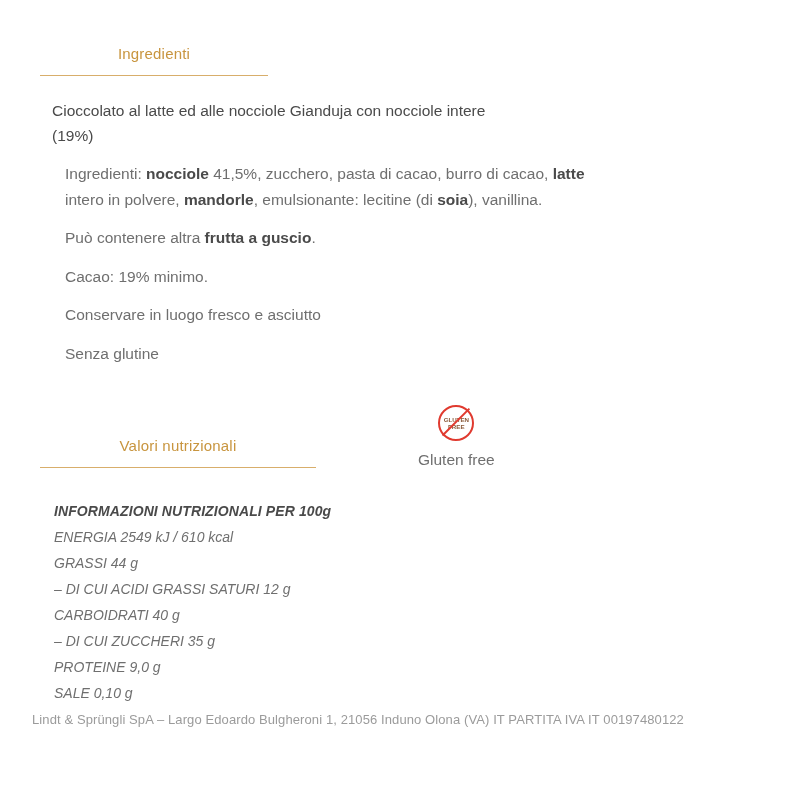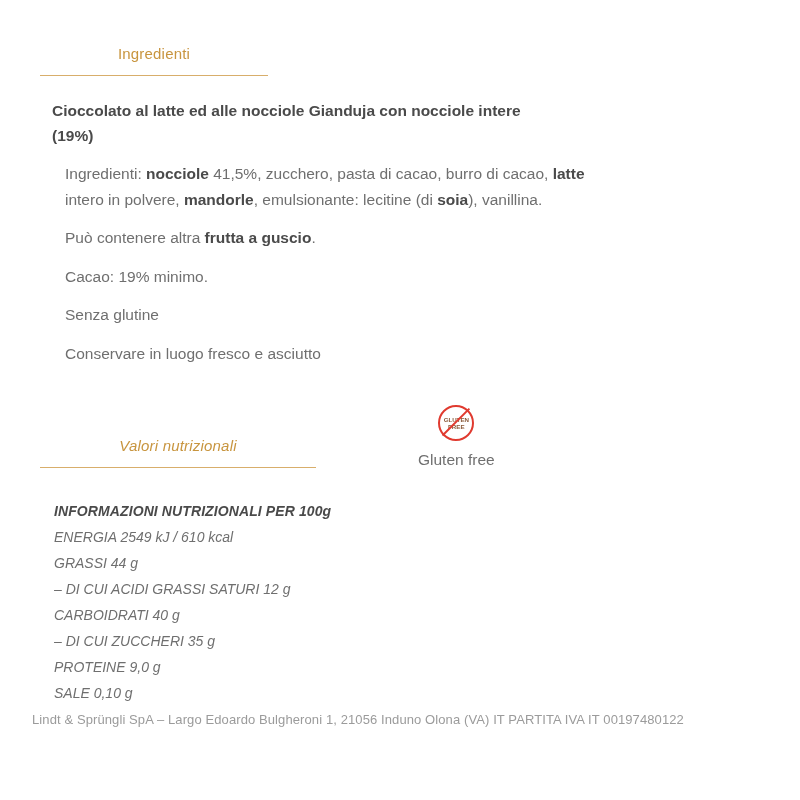--- a/index.html
+++ b/index.html
@@ -41,35 +41,34 @@
 
   #head-ingredienti {
     left: 40px;
     top: 45px;
     width: 228px;
   }
   #head-nutrizionali {
     left: 40px;
     top: 437px;
     width: 276px;
-    font-style: italic;
   }
 
   
   .ingredients {
     position: absolute;
     left: 52px;
     top: 98px;
     width: 560px;
     font-size: 15.5px;
     line-height: 25.5px;
     color: #6f6f6f;
   }
   .ingredients .lead {
-    font-weight: bold;
+    font-weight: normal;
     color: #4a4a4a;
     display: block;
     max-width: 470px;
     line-height: 25px;
   }
   .ingredients p {
     margin: 13px;
   }
   .ingredients b {
     color: #4a4a4a;
@@ -170,22 +169,22 @@
 
   <div class="ingredients">
     <span class="lead">Cioccolato al latte ed alle nocciole Gianduja con nocciole intere (19%)</span>
     <p>
       <span>Ingredienti: </span><b>nocciole</b><span> 41,5%, zucchero, pasta di cacao, burro di cacao, </span><b>latte</b><span> intero in polvere, </span><b>mandorle</b><span>, emulsionante: lecitine (di </span><b>soia</b><span>), vanillina.</span>
     </p>
     <p>
       <span>Può contenere altra </span><b>frutta a guscio</b><span>.</span>
     </p>
     <p>Cacao: 19% minimo.</p>
+    <p>Conservare in luogo fresco e asciutto</p>
     <p>Senza glutine</p>
-    <p>Conservare in luogo fresco e asciutto</p>
   </div>
 
   <div class="gluten-row">
     <div class="gluten-mark">
       <div class="ring"></div>
       <div class="txt">
         <span>GLUTEN</span>
         <span>FREE</span>
       </div>
       <div class="bar"></div>

